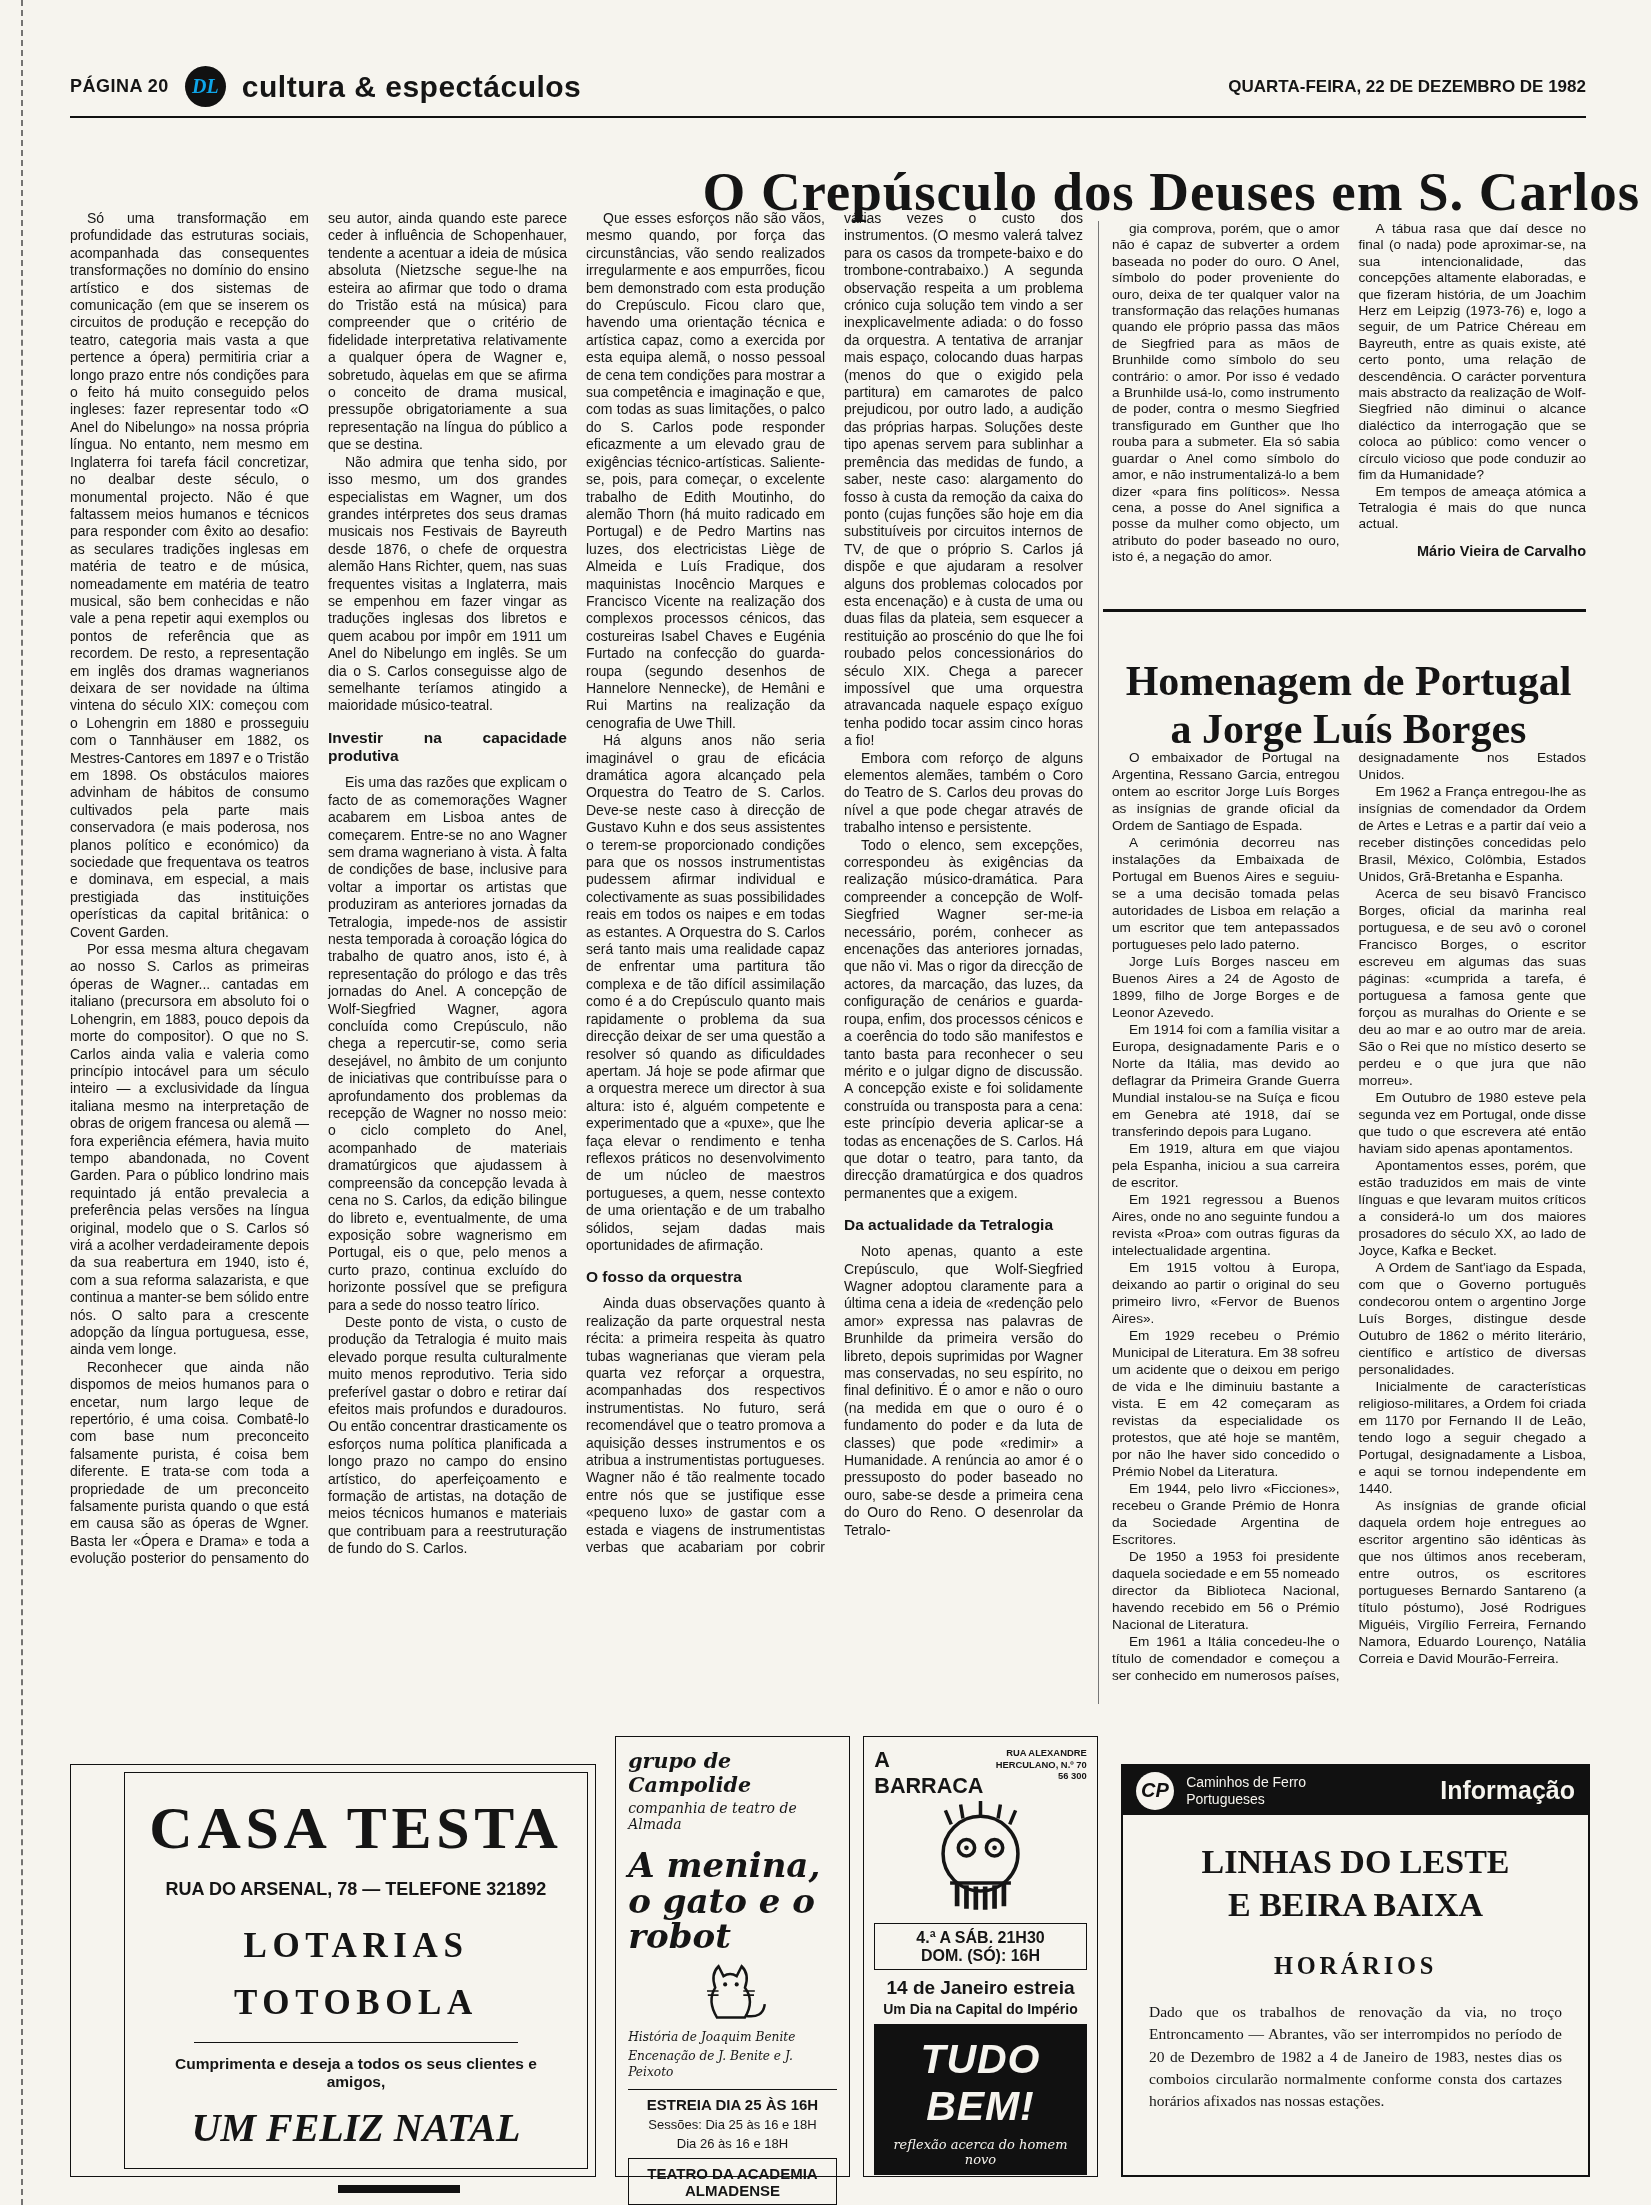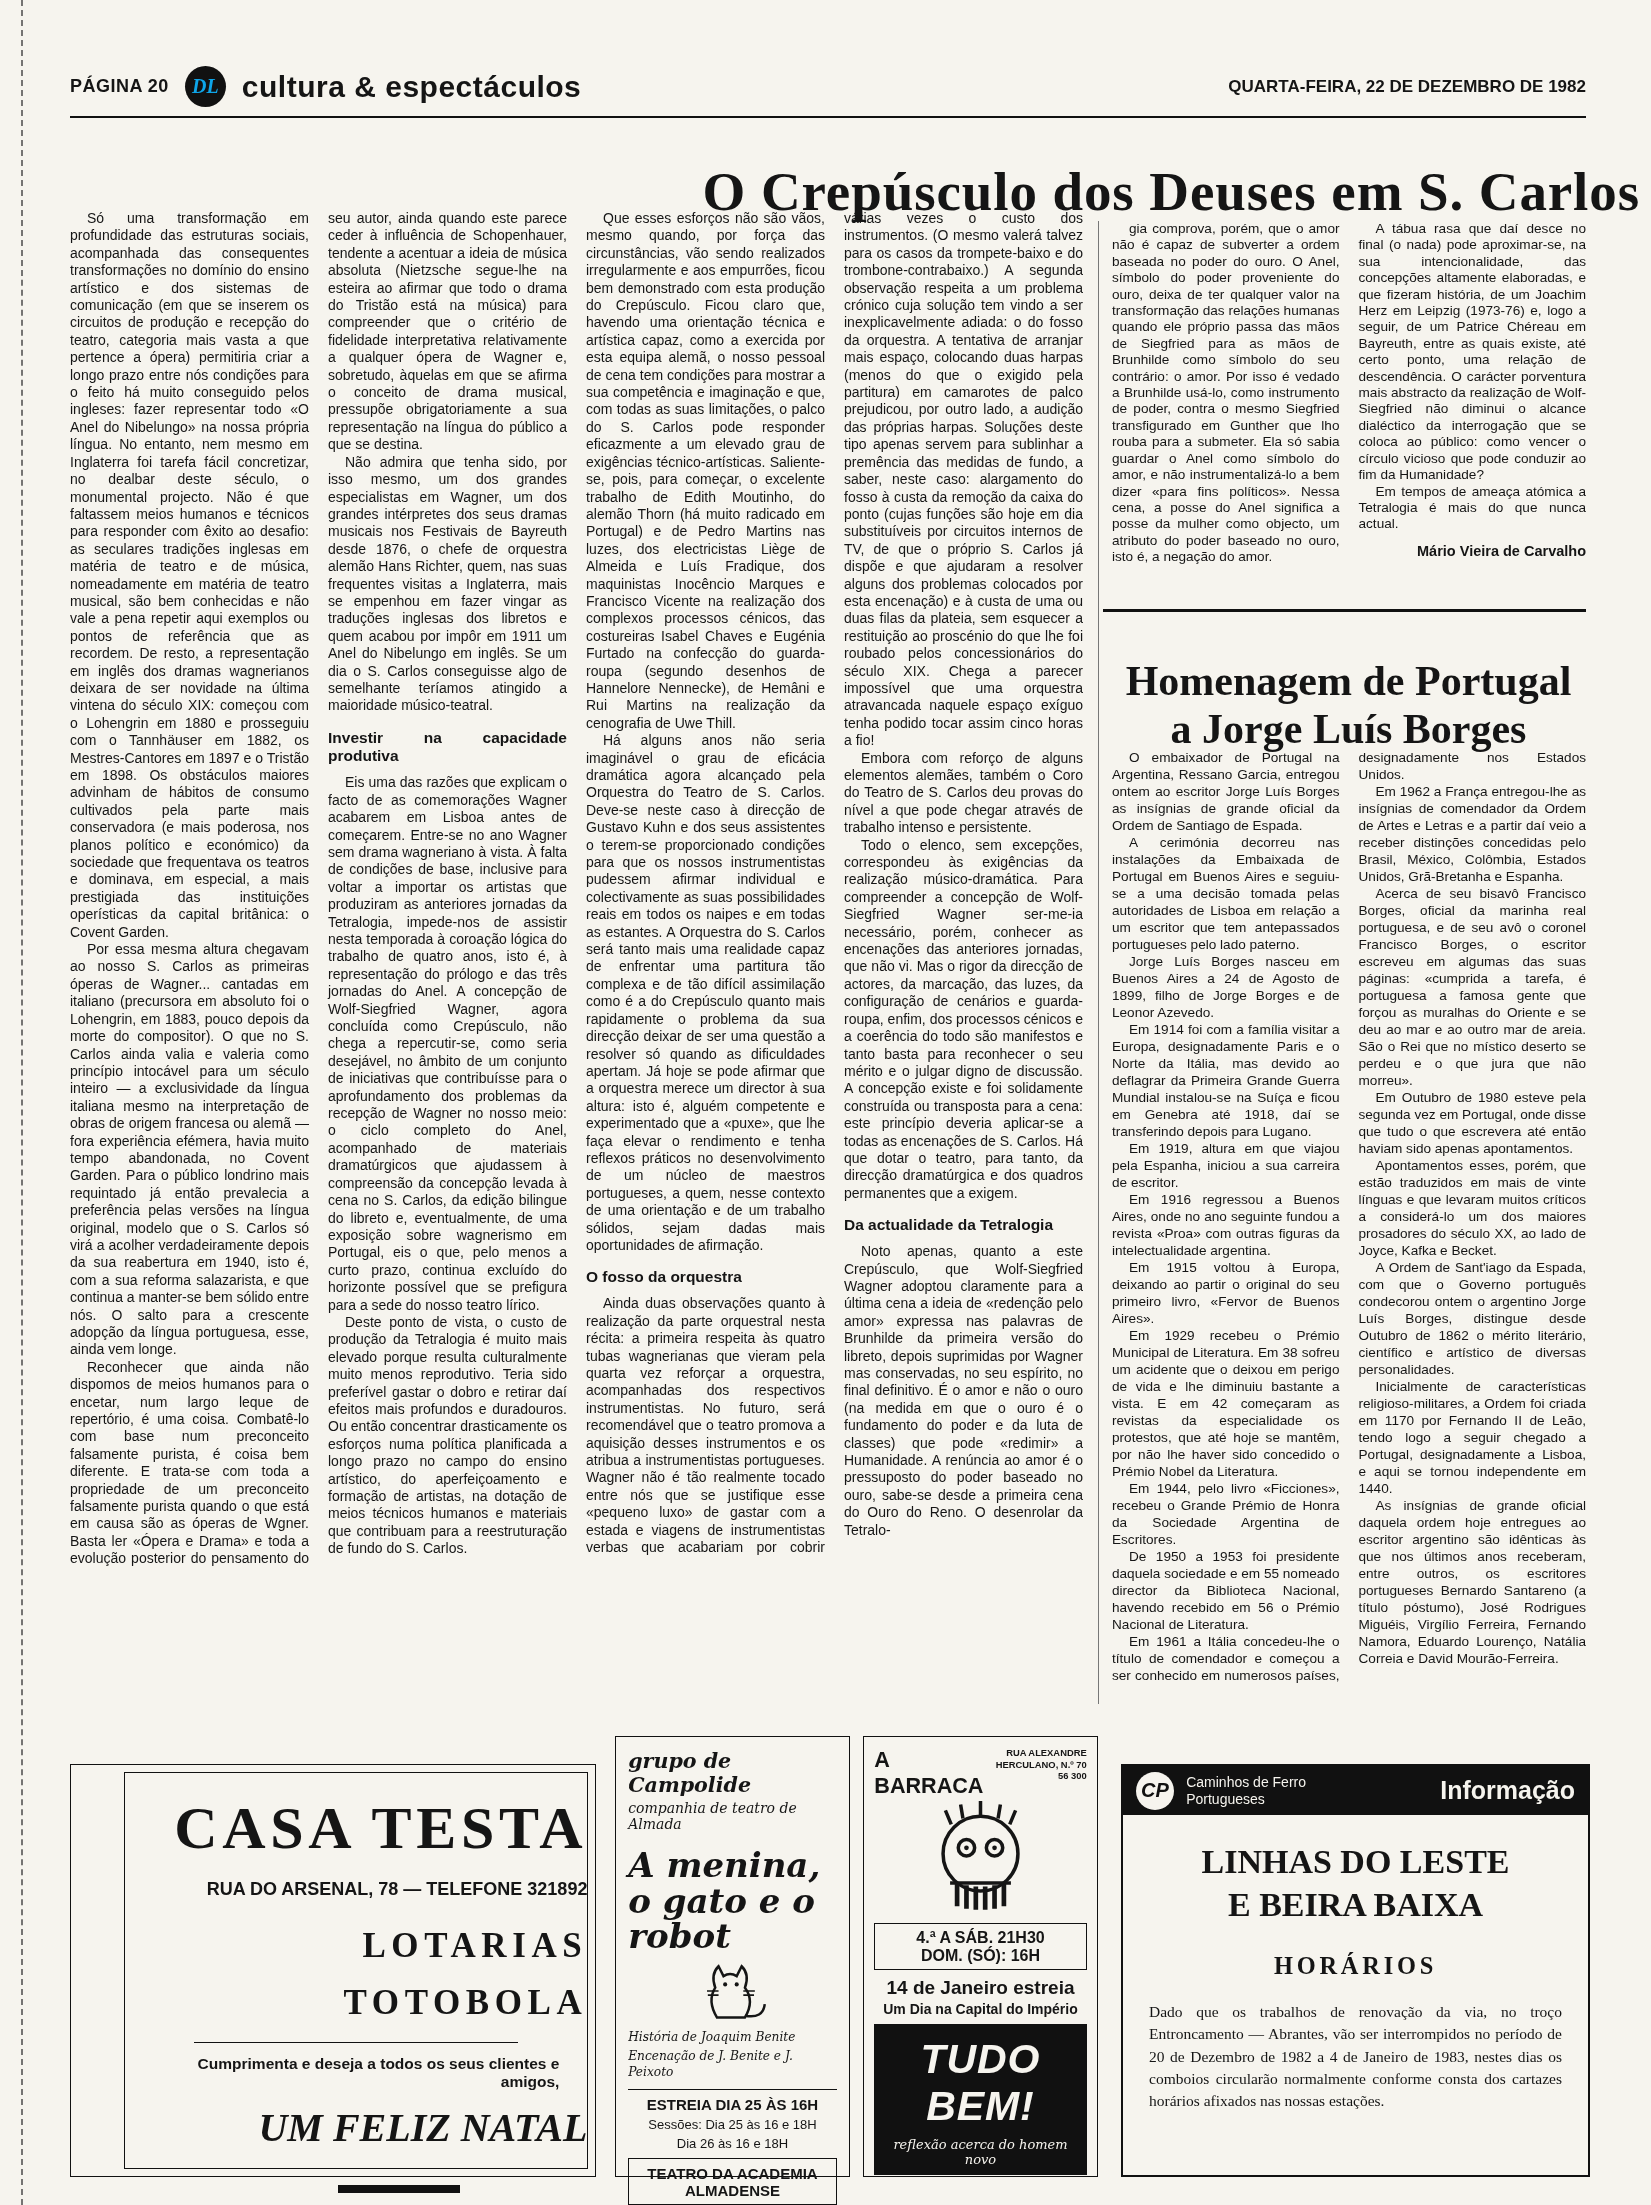--- a/index.html
+++ b/index.html
@@ -34,21 +34,21 @@
   .vert-rule{position:absolute;left:1098px;top:221px;height:1483px;border-left:1.4px solid #777;}
   .borges-rule{position:absolute;left:1103px;top:609px;width:483px;border-top:3.3px solid #111;}
   .borges-headline{position:absolute;left:1107px;top:622px;width:483px;text-align:center;
                    font:700 42px/1.15 "Liberation Serif",serif;}
   .borges-body{position:absolute;left:1112px;top:749px;width:474px;height:957px;
                column-count:2;column-gap:19px;font-size:13.6px;line-height:17px;}
 
   
   .ad{position:absolute;border:1.9px solid #111;background:#f6f4ee;box-sizing:border-box;}
   .ad-casa{left:70px;top:1764px;width:526px;height:413px;}
-  .ad-casa .inner{position:absolute;inset:6.6px;border:1.4px solid #111;text-align:right;margin-left:46px;}
+  .ad-casa .inner{position:absolute;inset:6.6px;border:1.4px solid #111;text-align:center;margin-left:46px;}
   .casa-name{font:700 60px "Liberation Serif",serif;letter-spacing:4.7px;margin-top:21.6px;}
   .casa-address{font-weight:700;font-size:18px;margin-top:16px;}
   .casa-lotarias{font:700 35px "Liberation Serif",serif;letter-spacing:5.6px;margin-top:26px;}
   .casa-totobola{font:700 35px "Liberation Serif",serif;letter-spacing:5.6px;margin-top:17px;}
   .casa-divider{width:70%;margin:19px auto 0;border-top:1.4px solid #111;}
   .casa-message{font-weight:700;font-size:15.5px;margin-top:12.2px;padding:0 28px;}
   .casa-greeting{font:italic 700 40px "Liberation Serif",serif;margin-top:13px;}
 
   .ad-campolide{left:615px;top:1736px;width:235px;height:441px;border-width:1.4px;
                 padding:12.2px 12.2px 9.4px;text-align:left;}
@@ -139,21 +139,21 @@
   <h2 class="borges-headline">
     <span>Homenagem de Portugal</span><br>
     <span>a Jorge Luís Borges</span>
   </h2>
   <div class="borges-body cols">
       <p class="para">O embaixador de Portugal na Argentina, Ressano Garcia, entregou ontem ao escritor Jorge Luís Borges as insígnias de grande oficial da Ordem de Santiago de Espada.</p>
       <p class="para">A cerimónia decorreu nas instalações da Embaixada de Portugal em Buenos Aires e seguiu-se a uma decisão tomada pelas autoridades de Lisboa em relação a um escritor que tem antepassados portugueses pelo lado paterno.</p>
       <p class="para">Jorge Luís Borges nasceu em Buenos Aires a 24 de Agosto de 1899, filho de Jorge Borges e de Leonor Azevedo.</p>
       <p class="para">Em 1914 foi com a família visitar a Europa, designadamente Paris e o Norte da Itália, mas devido ao deflagrar da Primeira Grande Guerra Mundial instalou-se na Suíça e ficou em Genebra até 1918, daí se transferindo depois para Lugano.</p>
       <p class="para">Em 1919, altura em que viajou pela Espanha, iniciou a sua carreira de escritor.</p>
-      <p class="para">Em 1916 regressou a Buenos Aires, onde no ano seguinte fundou a revista «Proa» com outras figuras da intelectualidade argentina.</p>
+      <p class="para">Em 1921 regressou a Buenos Aires, onde no ano seguinte fundou a revista «Proa» com outras figuras da intelectualidade argentina.</p>
       <p class="para">Em 1915 voltou à Europa, deixando ao partir o original do seu primeiro livro, «Fervor de Buenos Aires».</p>
       <p class="para">Em 1929 recebeu o Prémio Municipal de Literatura. Em 38 sofreu um acidente que o deixou em perigo de vida e lhe diminuiu bastante a vista. E em 42 começaram as revistas da especialidade os protestos, que até hoje se mantêm, por não lhe haver sido concedido o Prémio Nobel da Literatura.</p>
       <p class="para">Em 1944, pelo livro «Ficciones», recebeu o Grande Prémio de Honra da Sociedade Argentina de Escritores.</p>
       <p class="para">De 1950 a 1953 foi presidente daquela sociedade e em 55 nomeado director da Biblioteca Nacional, havendo recebido em 56 o Prémio Nacional de Literatura.</p>
       <p class="para">Em 1961 a Itália concedeu-lhe o título de comendador e começou a ser conhecido em numerosos países, designadamente nos Estados Unidos.</p>
       <p class="para">Em 1962 a França entregou-lhe as insígnias de comendador da Ordem de Artes e Letras e a partir daí veio a receber distinções concedidas pelo Brasil, México, Colômbia, Estados Unidos, Grã-Bretanha e Espanha.</p>
       <p class="para">Acerca de seu bisavô Francisco Borges, oficial da marinha real portuguesa, e de seu avô o coronel Francisco Borges, o escritor escreveu em algumas das suas páginas: «cumprida a tarefa, é portuguesa a famosa gente que forçou as muralhas do Oriente e se deu ao mar e ao outro mar de areia. São o Rei que no místico deserto se perdeu e o que jura que não morreu».</p>
       <p class="para">Em Outubro de 1980 esteve pela segunda vez em Portugal, onde disse que tudo o que escrevera até então haviam sido apenas apontamentos.</p>
       <p class="para">Apontamentos esses, porém, que estão traduzidos em mais de vinte línguas e que levaram muitos críticos a considerá-lo um dos maiores prosadores do século XX, ao lado de Joyce, Kafka e Becket.</p>
       <p class="para">A Ordem de Sant'iago da Espada, com que o Governo português condecorou ontem o argentino Jorge Luís Borges, distingue desde Outubro de 1862 o mérito literário, científico e artístico de diversas personalidades.</p>

